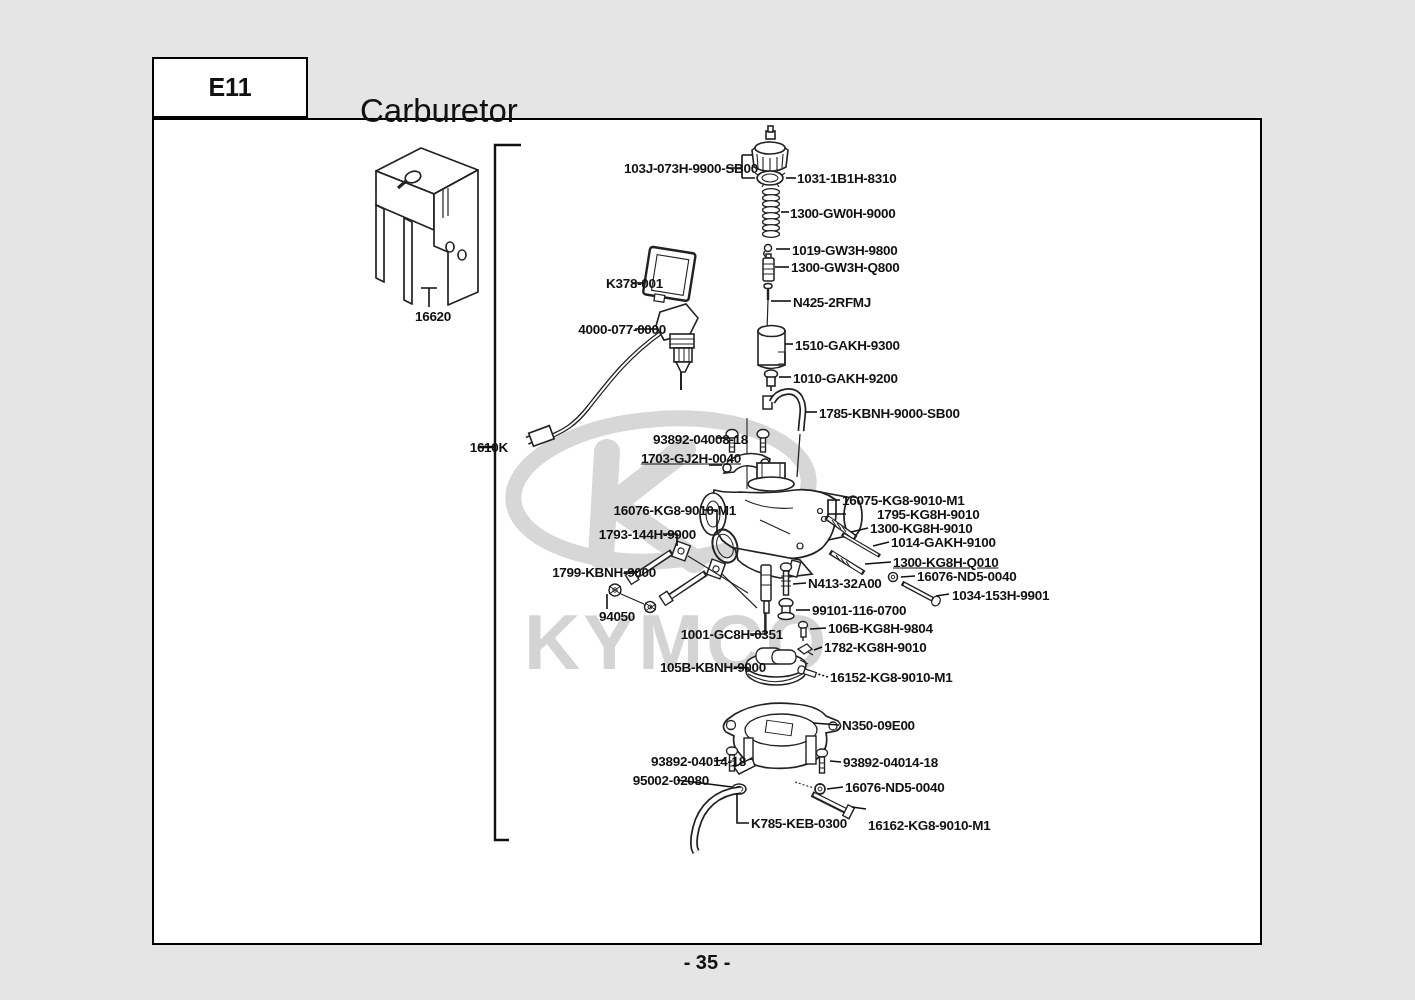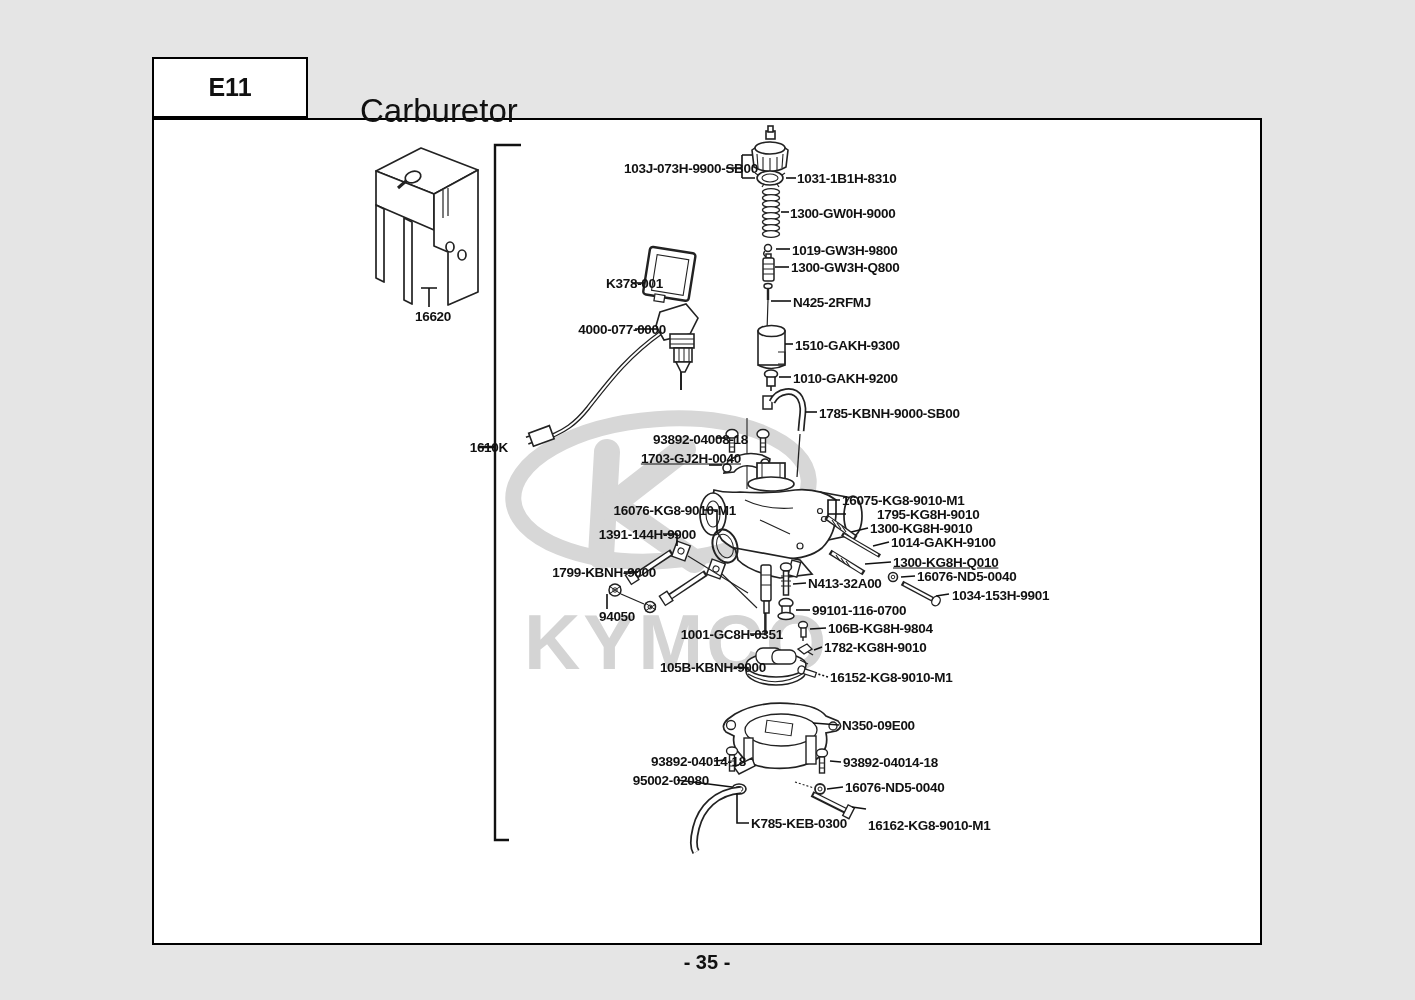--- a/index.html
+++ b/index.html
@@ -368,21 +368,21 @@
       <div class="part-label" style="top: 439px; right: 703px;">93892-04008-18</div>
       <div class="part-label" style="top: 458px; right: 710px; text-decoration: underline;">1703-GJ2H-0040</div>
       <div class="part-label" style="top: 510px; right: 715px; text-align: center;">16076-KG8-9010-M1</div>
       <div class="part-label" style="top: 500px; left: 842px;">16075-KG8-9010-M1</div>
       <div class="part-label" style="top: 514px; left: 829px; margin-left: 48px;">1795-KG8H-9010</div>
       <div class="part-label" style="top: 528px; left: 870px;">1300-KG8H-9010</div>
       <div class="part-label" style="top: 542px; left: 891px;">1014-GAKH-9100</div>
       <div class="part-label" style="top: 562px; left: 893px; text-decoration: underline;">1300-KG8H-Q010</div>
       <div class="part-label" style="top: 576px; left: 917px;">16076-ND5-0040</div>
       <div class="part-label" style="top: 595px; left: 952px;">1034-153H-9901</div>
-      <div class="part-label" style="top: 534px; right: 755px;">1391-144H-9900</div>
+      <div class="part-label" style="top: 534px; right: 755px;">1793-144H-9900</div>
       <div class="part-label" style="top: 572px; right: 795px;">1799-KBNH-9000</div>
       <div class="part-label" style="top: 583px; left: 808px;">N413-32A00</div>
       <div class="part-label" style="top: 610px; left: 812px;">99101-116-0700</div>
       <div class="part-label" style="top: 616px; left: 599px;">94050</div>
       <div class="part-label" style="top: 634px; right: 668px;">1001-GC8H-0351</div>
       <div class="part-label" style="top: 628px; left: 828px;">106B-KG8H-9804</div>
       <div class="part-label" style="top: 647px; left: 824px;">1782-KG8H-9010</div>
       <div class="part-label" style="top: 667px; right: 685px;">105B-KBNH-9000</div>
       <div class="part-label" style="top: 677px; left: 830px;">16152-KG8-9010-M1</div>
       <div class="part-label" style="top: 725px; left: 842px;">N350-09E00</div>

